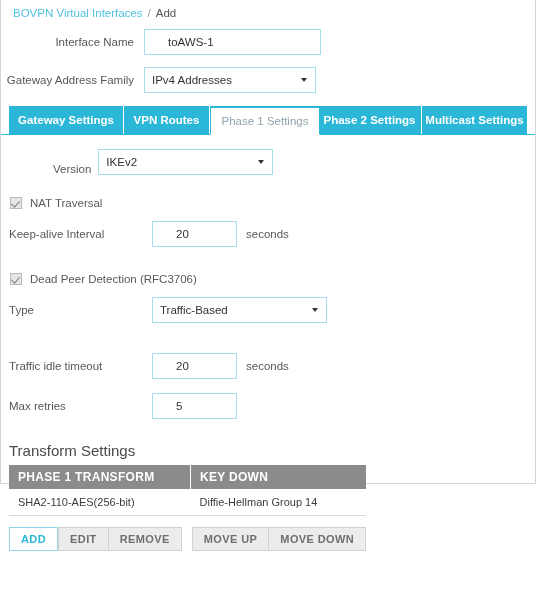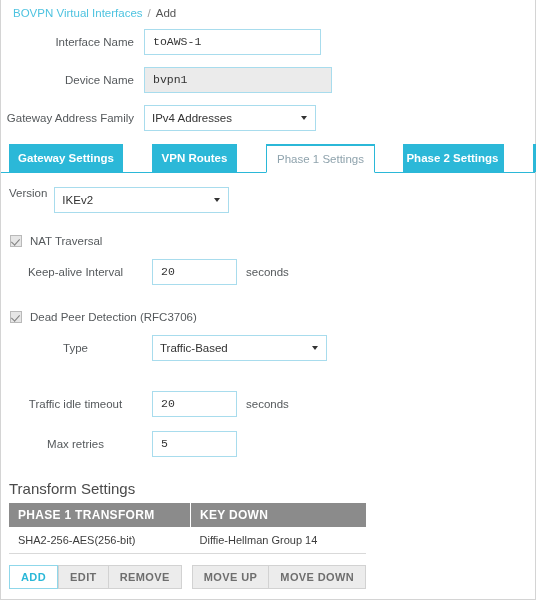--- a/index.html
+++ b/index.html
@@ -12,21 +12,21 @@
     height: 600px;
     font-family: "Liberation Sans", sans-serif;
     font-size: 11px;
     color: #4a4a4a;
     overflow: hidden;
     position: relative;
   }
   #page {
     position: relative;
     width: 536px;
-    height: 600px;
+    height: 484px;
     box-sizing: border-box;
     border-left: 1px solid #d4d4d4;
     border-right: 1px solid #d4d4d4;
     border-bottom: 1px solid #d4d4d4;
     background: #fff;
   }
 
   
   .breadcrumb {
     padding: 6px 0 0 12px;
@@ -70,22 +70,22 @@
   }
 
   .txtbox {
     box-sizing: border-box;
     height: 26px;
     line-height: 24px;
     border: 1px solid #a8dced;
     background: #ffffff;
     font-size: 11.5px;
     color: #333;
-    padding: 0 8px;
-    font-family: Liberation Mono, monospace;
+    padding: 0 23px;
+    font-family: Liberation Sans, sans-serif;
   }
   .txtbox.readonly {
     background: #ebebeb;
   }
   .selbox {
     box-sizing: border-box;
     height: 26px;
     line-height: 24px;
     border: 1px solid #a8dced;
     background: #ffffff;
@@ -131,21 +131,20 @@
   
   .tabbar {
     position: relative;
     height: 29px;
     margin-top: 13px;
     padding: 0 8px;
     box-sizing: border-box;
     display: flex;
     align-items: stretch;
     border-bottom: 1px solid #2bb8d8;
-    gap: 28px;
   }
   .tab {
     background: #2bb8d8;
     color: #ffffff;
     font-size: 11.5px;
     font-weight: bold;
     display: flex;
     align-items: center;
     justify-content: center;
     border-right: 1px solid #ffffff;
@@ -169,22 +168,23 @@
   .t2 { width: 112px; }
   .t3 { width: 102px; padding-left: 8px; }
   .t4 { width: 105px; }
 
   
   .body-pane {
     padding: 0 8px;
   }
   .version-row {
     display: flex;
-    align-items: flex-start;
+    align-items: flex-end;
     margin-top: 14px;
+    margin-left: 44px;
   }
   .version-label {
     font-size: 11.5px;
     color: #55595c;
     margin-right: 7px;
   }
   .w-version { width: 175px; }
 
   .checkrow {
     display: flex;
@@ -219,21 +219,21 @@
   }
 
   .subrow {
     display: flex;
     align-items: center;
     height: 26px;
     margin-top: 12px;
   }
   .sublabel {
     width: 143px;
-    text-align: center;
+    text-align: left;
     padding-right: 10px;
     font-size: 11.5px;
     color: #55595c;
     box-sizing: border-box;
     white-space: nowrap;
   }
   .unit {
     font-size: 11.5px;
     color: #55595c;
     margin-left: 9px;
@@ -319,26 +319,20 @@
 
   <div class="form-top">
 
     <div class="frow">
       <div class="flabel">Interface Name</div>
       <div class="fctl">
         <div class="txtbox w-interface">toAWS-1</div>
       </div>
     </div>
 
-    <div class="frow">
-      <div class="flabel">Device Name</div>
-      <div class="fctl">
-        <div class="txtbox readonly w-device">bvpn1</div>
-      </div>
-    </div>
 
 
     <div class="frow">
       <div class="flabel">Gateway Address Family</div>
       <div class="fctl">
         <div class="selbox w-family">
           <span>IPv4 Addresses</span>
           <span class="caret"></span>
         </div>
       </div>
@@ -405,21 +399,21 @@
 
   <table class="tbl">
     <thead>
       <tr>
         <th class="col-a">PHASE 1 TRANSFORM</th>
         <th class="col-b">KEY DOWN</th>
       </tr>
     </thead>
     <tbody>
       <tr>
-        <td>SHA2-256-AES(256-bit)</td>
+        <td>SHA2-110-AES(256-bit)</td>
         <td>Diffie-Hellman Group 14</td>
       </tr>
     </tbody>
   </table>
 
   <div class="btnbar">
     <div class="btngroup">
       <div class="btn primary">ADD</div>
       <div class="btn">EDIT</div>
       <div class="btn">REMOVE</div>

